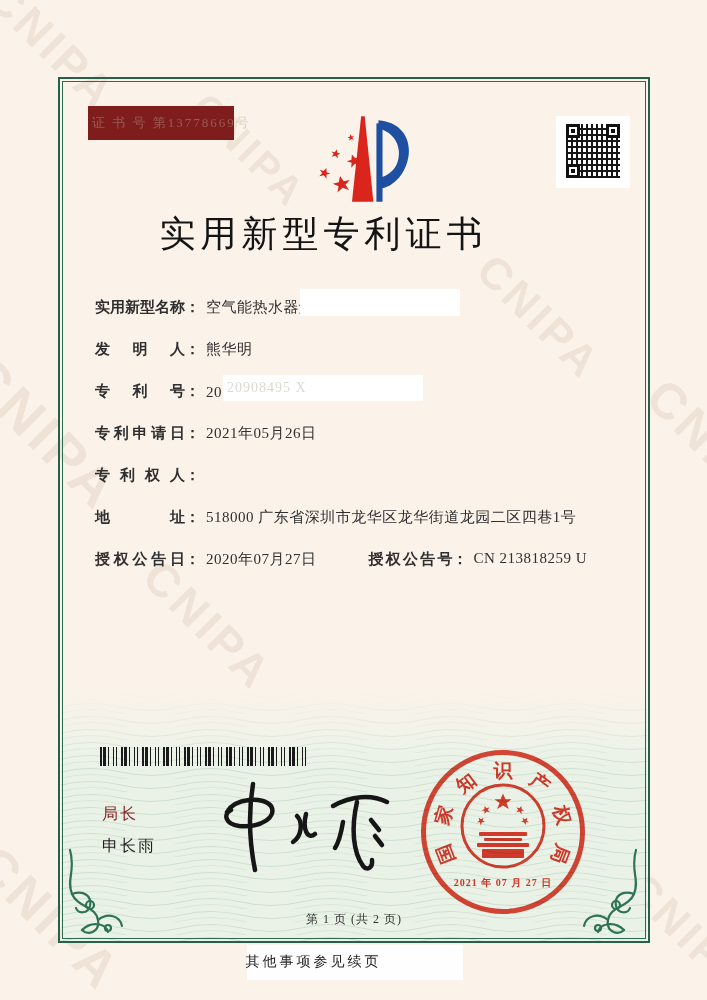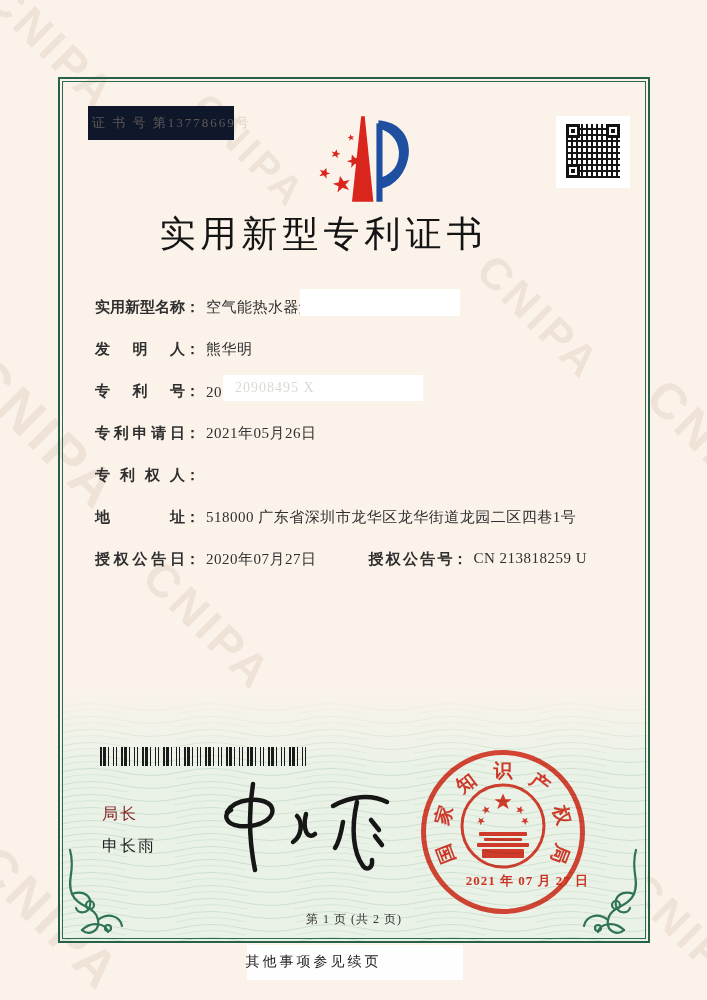--- a/index.html
+++ b/index.html
@@ -35,21 +35,21 @@
   }
   .green-zone svg { position:absolute; inset:0; }
   .green-fade {
     position:absolute; left:0; top:0; width:100%; height:80px;
     background:linear-gradient(180deg,#fbf3ea 0%, rgba(251,243,234,0) 100%);
   }
 
   
   .redact-certno {
     position:absolute; left:88px; top:106px; width:146px; height:34px;
-    background:#0f172a; z-index:5; display:flex; align-items:center; padding-left:4px;
+    background:#7f1d1d; z-index:5; display:flex; align-items:center; padding-left:4px;
   }
   .redact-certno span { font-size:13px; letter-spacing:2px; color:#b9a48e; opacity:0.45; white-space:nowrap; }
 
   .logo { position:absolute; left:297px; top:110px; z-index:5; }
 
   .qr { position:absolute; left:556px; top:116px; width:74px; height:72px; background:#fff; z-index:5; }
   .qr-code {
     position:absolute; left:10px; top:8px; width:54px; height:54px; background:#fff;
     background-image:
       repeating-linear-gradient(90deg,#161616 0 2px,transparent 2px 5px),
@@ -101,22 +101,22 @@
     border:5px solid rgba(223,45,28,0.88);
   }
   .seal-chars { position:absolute; inset:0; }
   .seal-chars span {
     position:absolute; left:50%; top:50%; width:22px; height:22px; margin:-11px 0 0 -11px;
     display:flex; align-items:center; justify-content:center;
     font-size:19px; font-weight:700; color:rgba(223,45,28,0.92); transform-origin:center;
   }
   .seal-emblem { position:absolute; left:36px; top:30px; }
   .seal-date {
-    position:absolute; left:-4px; bottom:24px; width:172px; text-align:right;
-    font-size:13px; font-weight:700; color:rgba(223,45,28,0.95); letter-spacing:1px; white-space:nowrap;
+    position:absolute; left:-4px; bottom:24px; width:172px; text-align:center;
+    font-size:10px; font-weight:700; color:rgba(223,45,28,0.95); letter-spacing:1px; white-space:nowrap;
   }
 
   
   .orn { position:absolute; z-index:5; }
   .orn.left  { left:64px;  top:848px; }
   .orn.right { left:568px; top:848px; transform:scaleX(-1); }
 
   
   .page-num {
     position:absolute; left:58px; top:911px; width:592px; z-index:5;
@@ -200,21 +200,21 @@
     </div>
     <div class="row">
       <span class="lab">发明人</span>
         <span class="colon">：</span>
       <span class="val">熊华明</span>
     </div>
     <div class="row" style="position:relative;">
       <span class="lab">专利号</span>
         <span class="colon">：</span>
       <span class="val">2019</span>
-      <div class="redact-box" style="left:128px; top:0; width:200px; height:26px; padding-left:12px;">
+      <div class="redact-box" style="left:128px; top:0; width:200px; height:26px; padding-left:4px;">
         <span style="color:#b9b3ab; opacity:0.5; font-size:14px; letter-spacing:1px;">20908495 X</span>
       </div>
     </div>
     <div class="row">
       <span class="lab">专利申请日</span>
         <span class="colon">：</span>
       <span class="val">2021年05月26日</span>
     </div>
     <div class="row">
       <span class="lab">专利权人</span>

